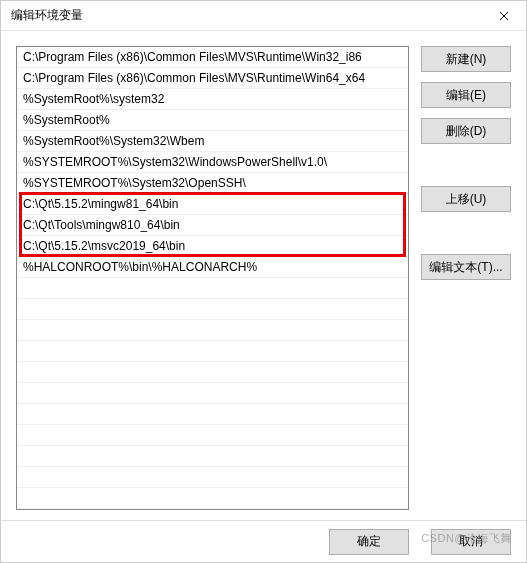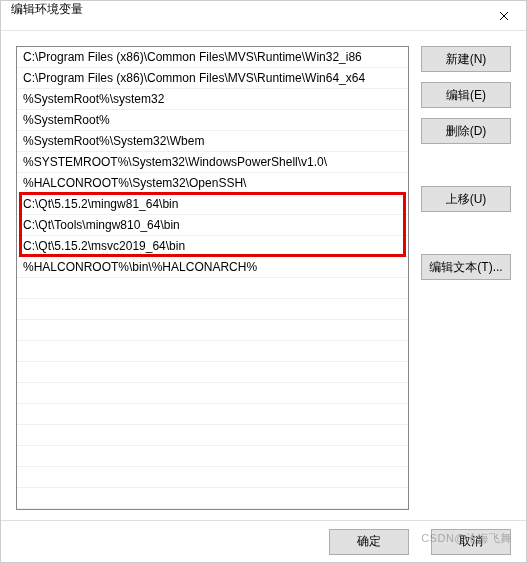--- a/index.html
+++ b/index.html
@@ -15,21 +15,21 @@
       width: 527px;
       height: 563px;
       border: 1px solid #ccc;
       display: flex;
       flex-direction: column;
       background: #fff;
     }
     .titlebar {
       height: 30px;
       display: flex;
-      align-items: flex-start;
+      align-items: center;
       justify-content: space-between;
       padding: 0 0 0 10px;
       border-bottom: 1px solid #e5e5e5;
     }
     .titlebar-title {
       font-size: 12px;
       color: #000;
     }
     .close-btn {
       width: 45px;
@@ -123,21 +123,21 @@
   </div>
 
   <div class="content">
     <div class="list-container" id="list">
         <div class="list-row">C:\Program Files (x86)\Common Files\MVS\Runtime\Win32_i86</div>
         <div class="list-row">C:\Program Files (x86)\Common Files\MVS\Runtime\Win64_x64</div>
         <div class="list-row">%SystemRoot%\system32</div>
         <div class="list-row">%SystemRoot%</div>
         <div class="list-row">%SystemRoot%\System32\Wbem</div>
         <div class="list-row">%SYSTEMROOT%\System32\WindowsPowerShell\v1.0\</div>
-        <div class="list-row">%HALCONROOT%\System32\OpenSSH\</div>
+        <div class="list-row">%SYSTEMROOT%\System32\OpenSSH\</div>
         <div class="list-row">C:\Qt\5.15.2\mingw81_64\bin</div>
         <div class="list-row">C:\Qt\Tools\mingw810_64\bin</div>
         <div class="list-row">C:\Qt\5.15.2\msvc2019_64\bin</div>
         <div class="list-row">%HALCONROOT%\bin\%HALCONARCH%</div>
         <div class="list-row empty">.</div>
         <div class="list-row empty">.</div>
         <div class="list-row empty">.</div>
         <div class="list-row empty">.</div>
         <div class="list-row empty">.</div>
         <div class="list-row empty">.</div>

